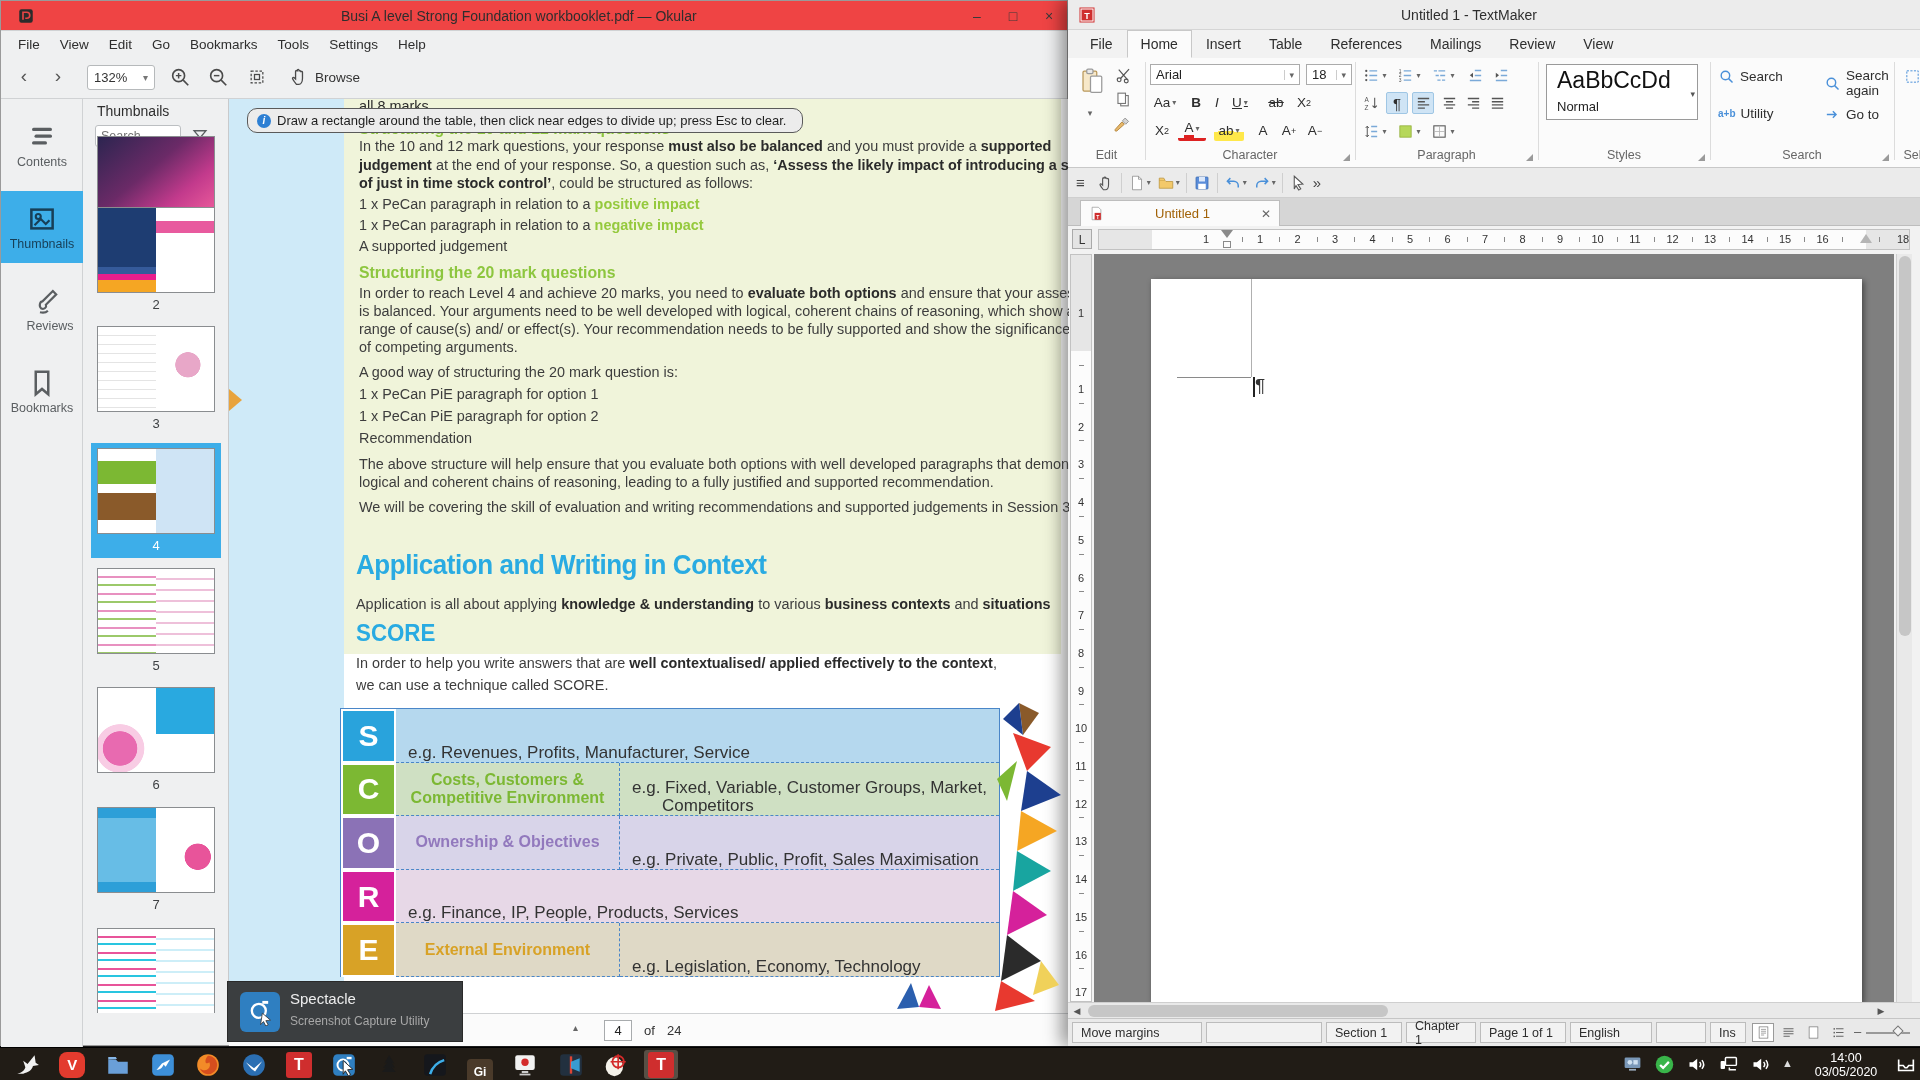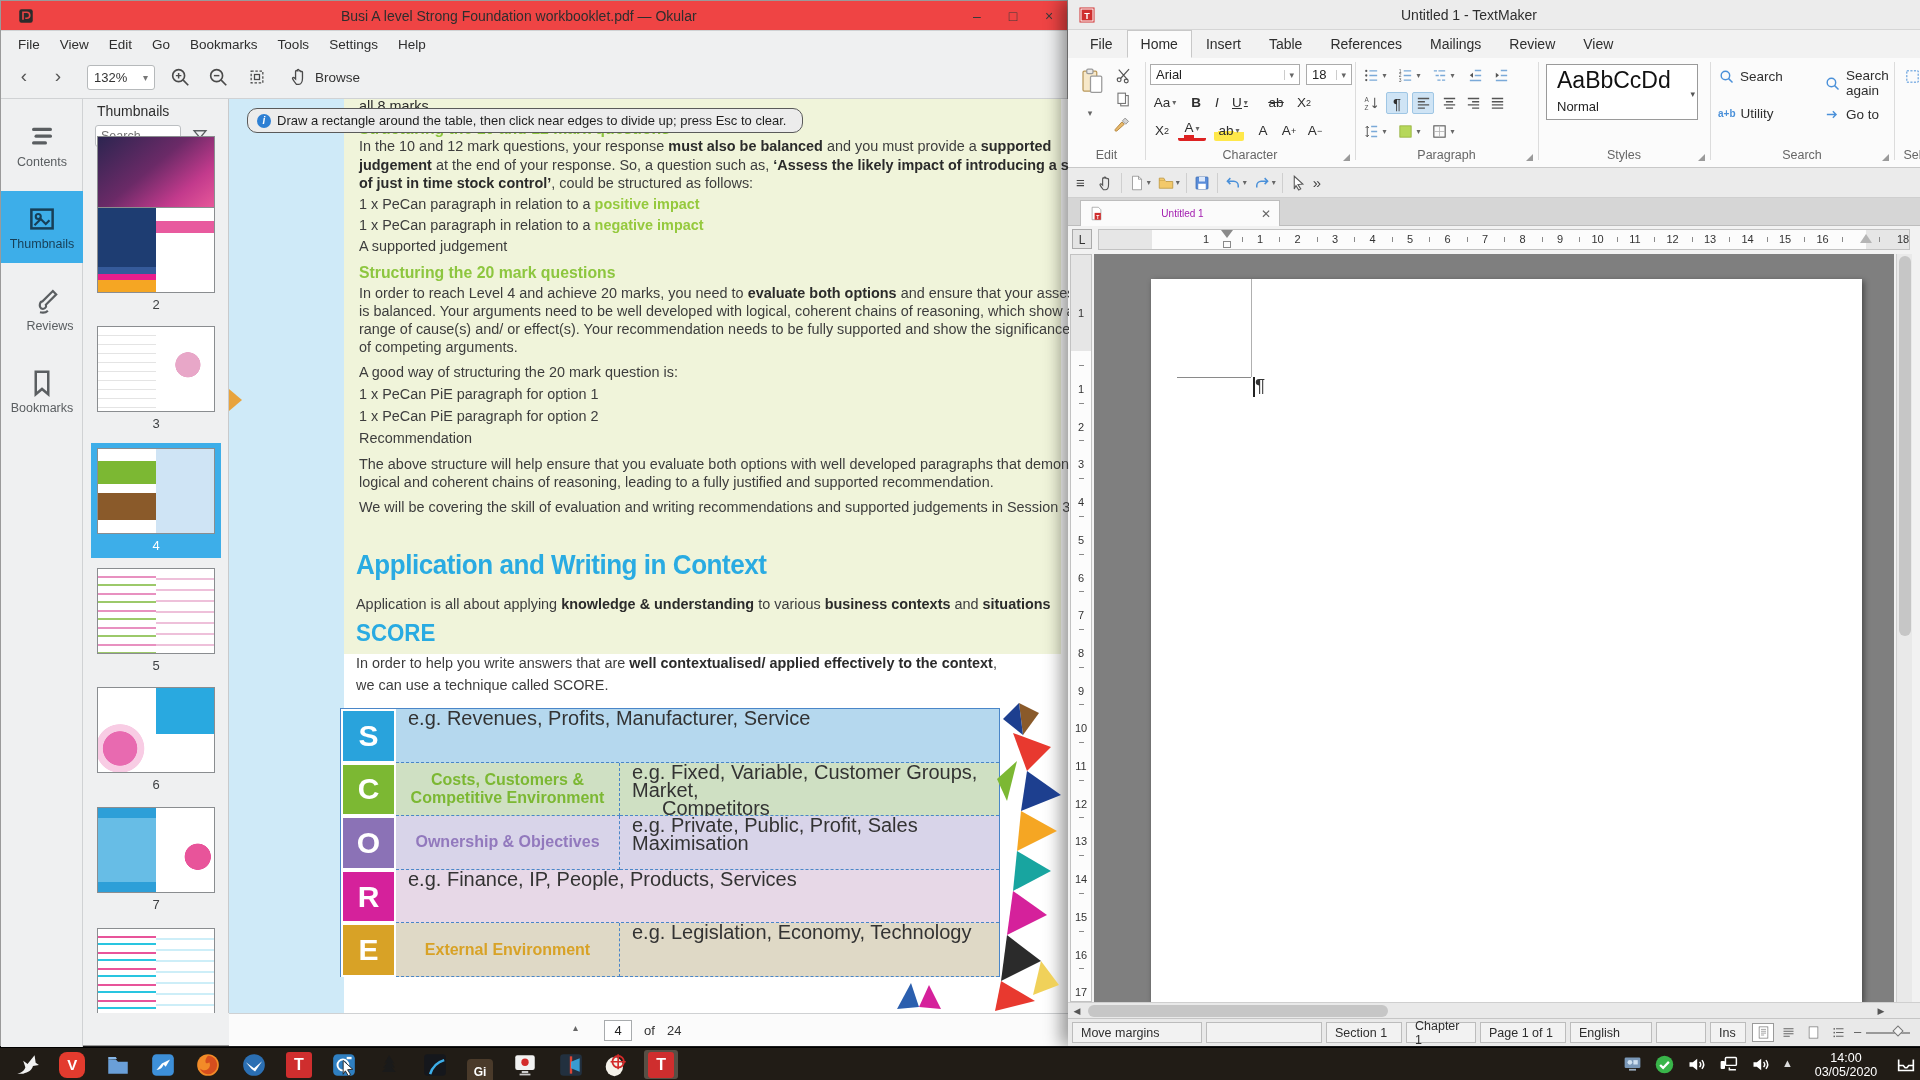--- a/index.html
+++ b/index.html
@@ -48,21 +48,21 @@
   .sg-h1{font-size:28px;font-weight:700;color:#29abe2;letter-spacing:-.5px}
   .sg-h4{font-size:24px;font-weight:700;color:#29abe2}
   #banner{position:absolute;left:18px;top:9px;width:556px;height:25px;background:#ececec;border:1px solid #5a5a5a;border-radius:10px;display:flex;align-items:center;gap:6px;padding:0 9px;z-index:5}
   #banner .txt{font-size:13px;color:#1e1e1e;white-space:nowrap}
   .infodot{width:14px;height:14px;border-radius:50%;background:#2d7fd3;color:#fff;font-size:10px;font-weight:700;text-align:center;line-height:14px;font-style:italic;flex:0 0 14px}
   
   #score{position:absolute;left:111px;top:609px;width:660px;height:269px;border:1px solid #4a86c8;z-index:2}
   .srow{position:absolute;left:0;width:658px;display:flex}
   .sletter{width:55px;display:flex;align-items:center;justify-content:center;color:#fff;font-size:30px;font-weight:700;border:2px solid #fff}
   .sname{width:224px;display:flex;flex-direction:column;align-items:center;justify-content:center;font-weight:700;font-size:16px;border-right:1px dashed #4a86c8;border-bottom:1px dashed #4a86c8;transform-origin:0 0;line-height:18px;text-align:center}
-  .sex{flex:1;display:flex;flex-direction:column;justify-content:flex-start;font-size:20px;color:#333;padding-left:12px;border-bottom:1px dashed #4a86c8;line-height:18px}
+  .sex{flex:1;display:flex;flex-direction:column;justify-content:flex-end;font-size:17px;color:#333;padding-left:12px;border-bottom:1px dashed #4a86c8;line-height:18px}
   .sex .l2{padding-left:30px}
   
   #okbottom{position:absolute;left:228px;top:1012px;width:840px;height:33px;background:#fbfbfb;border-top:1px solid #cfd1d3}
   #pagebox{position:absolute;left:375px;top:6px;width:28px;height:21px;border:1px solid #a8abad;background:#fff;text-align:center;font-size:13px;color:#222;font-family:"Liberation Sans",sans-serif}
   
   #tm{position:absolute;left:1068px;top:0;width:852px;height:1046px;background:#f2f2f2;box-shadow:-7px 0 16px rgba(0,0,0,.4)}
   #tm .titlebar{position:absolute;left:0;top:0;width:100%;height:30px;background:#ececec;border-bottom:1px solid #d5d5d5}
   #tabs{position:absolute;left:8px;top:30px;height:28px;display:flex;align-items:flex-end}
   .rtab{font-size:14px;color:#2e2e2e;padding:5px 13px;border:1px solid transparent}
   .rtab.active{background:#fbfbfb;border:1px solid #c8c8c8;border-bottom:1px solid #fbfbfb}
@@ -81,21 +81,21 @@
   #stylebox{position:absolute;left:478px;top:6px;width:152px;height:56px;background:#fff;border:1px solid #9a9a9a}
   #stylebox .prev{position:absolute;left:10px;top:2px;font-size:23px;color:#111}
   #stylebox .nm{position:absolute;left:10px;top:34px;font-size:13px;color:#222}
   #stylebox .car{position:absolute;right:2px;top:24px;font-size:9px;color:#555}
   .srchitem{position:absolute;display:flex;align-items:center;gap:5px;font-size:13.5px;color:#2e2e2e}
   #quickbar{position:absolute;left:0;top:168px;width:100%;height:30px;background:#ebebeb;border-bottom:1px solid #cfcfcf;display:flex;align-items:center;padding-left:8px;gap:6px}
   .qsep{width:1px;height:20px;background:#cfcfcf}
   .qb{display:flex;align-items:center;color:#444;font-size:15px}
   #doctabs{position:absolute;left:0;top:198px;width:100%;height:28px;background:#d6d6d6;border-bottom:1px solid #bdbdbd}
   #doctab{position:absolute;left:12px;top:2px;width:200px;height:26px;background:#fbfbfb;border:1px solid #bdbdbd;border-bottom:none;display:flex;align-items:center;padding:0 8px;gap:8px}
-  #doctab .nm{font-size:10px;color:#a21caf;flex:1;text-align:center}
+  #doctab .nm{font-size:13px;color:#a16207;flex:1;text-align:center}
   #doctab .x{font-size:12px;color:#666}
   #rulerrow{position:absolute;left:0;top:226px;width:100%;height:28px;background:#f2f2f2}
   #lbtn{position:absolute;left:4px;top:3px;width:20px;height:20px;background:#e4e4e4;border:1px solid #aaa;font-size:12px;color:#333;text-align:center;line-height:20px}
   #hruler{position:absolute;left:30px;top:3px;width:812px;height:21px;background:#e6e6e6;border:1px solid #c2c2c2}
   .rnum{position:absolute;font-size:11px;color:#333;transform:translateX(-50%)}
   .rtick{position:absolute;width:1px;height:5px;background:#8a8a8a}
   #vruler{position:absolute;left:2px;top:254px;width:22px;height:748px;background:#e6e6e6;border:1px solid #c2c2c2}
   #docarea{position:absolute;left:26px;top:254px;width:800px;height:748px;background:#7f7f7f;overflow:hidden}
   #page{position:absolute;left:57px;top:25px;width:711px;height:723px;background:#fff;box-shadow:2px 2px 6px rgba(0,0,0,.45)}
   #vscroll{position:absolute;left:828px;top:254px;width:16px;height:748px;background:#e9e9e9;border-left:1px solid #cfcfcf}
@@ -1024,14 +1024,25 @@
         <div class="trayico" style="left: 1895px; position: absolute;"><span style="display: inline-block;"><svg viewBox="0 0 24 24" width="22" height="22">
               <path d="M4 6v12h16V6M4 12.5h5l2 2.5h2l2-2.5h5" stroke="#fff" stroke-width="1.8" fill="none"></path>
             </svg></span></div>
       </div>
     <div id="clock">
       <div>14:00</div>
       <div>03/05/2020</div>
     </div>
   </div>
 
+  <div id="tooltip">
+    <div id="ttico">
+      <svg viewBox="0 0 24 24" width="28" height="28">
+          <circle cx="11" cy="11" r="6" fill="none" stroke="#fff" stroke-width="2"></circle>
+          <rect x="14" y="2.5" width="5" height="2.5" fill="#fff"></rect>
+          <path d="M14 13l7 6-4 .4 2 3.6-2 1-2-3.8-2.5 2.6z" fill="#fff" stroke="#333" stroke-width=".7"></path>
+        </svg>
+    </div>
+    <div class="t1">Spectacle</div>
+    <div class="t2">Scre​enshot Capture Utility</div>
+  </div>
 
 </div>
 
 </body></html>

